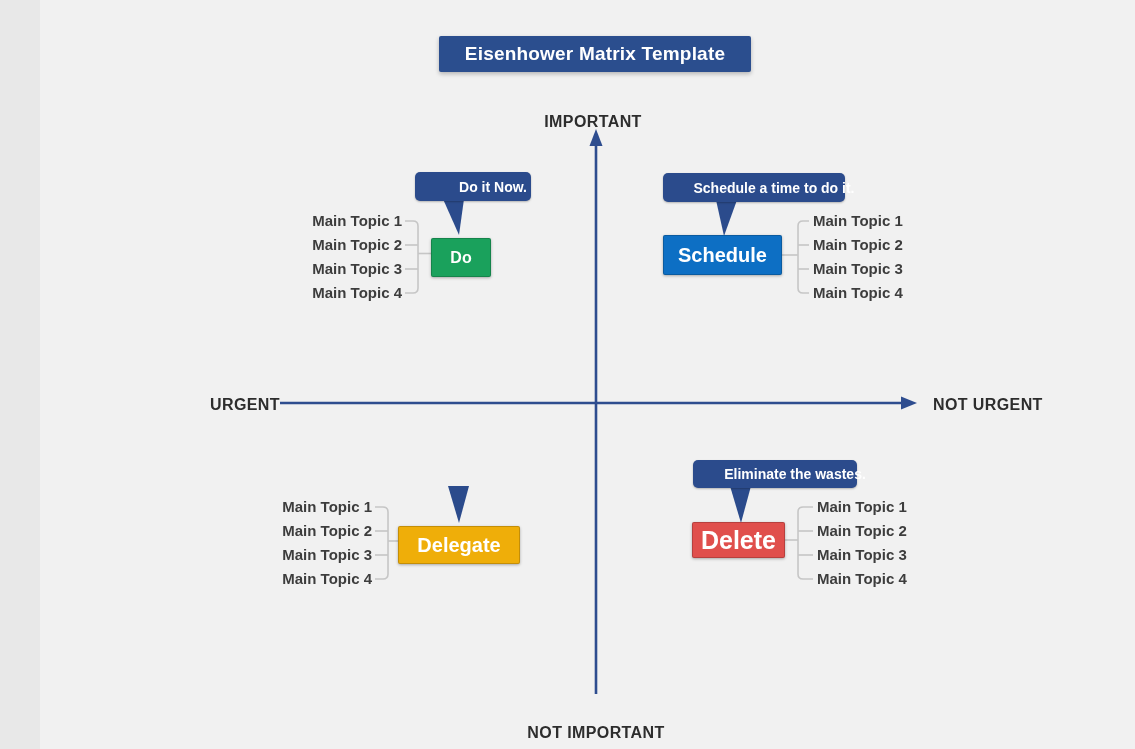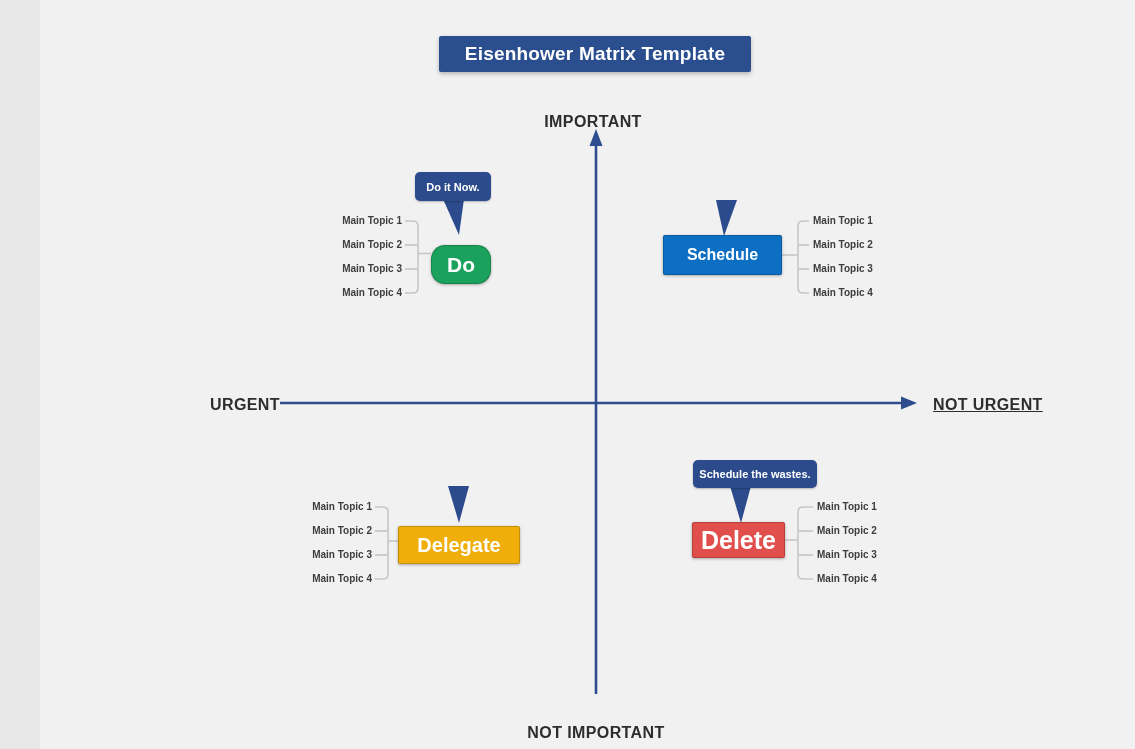--- a/index.html
+++ b/index.html
@@ -28,38 +28,38 @@
     letter-spacing:.4px; white-space:nowrap;
   }
   .axis-label.centered { transform:translateX(-50%); }
 
   .node {
     position:absolute; display:flex; align-items:center; justify-content:center;
     color:#fff; font-weight:bold; border-radius:2px;
     border:1px solid rgba(0,0,0,.18); box-sizing:border-box;
     box-shadow:0 1px 3px rgba(0,0,0,.3);
   }
-  .node-do       { left:391px; top:245px; width:60px;  height:39px; background:var(--do,#1aa15c);       font-size:21px;border-radius:14px; }
-  .node-schedule { left:623px; top:235px; width:119px; height:40px; background:var(--schedule,#0d6fc4); font-size:16px; }
+  .node-do       { left:391px; top:238px; width:60px;  height:39px; background:var(--do,#1aa15c);       font-size:16px; }
+  .node-schedule { left:623px; top:235px; width:119px; height:40px; background:var(--schedule,#0d6fc4); font-size:20px; }
   .node-delegate { left:358px; top:526px; width:122px; height:38px; background:var(--delegate,#efae09); font-size:20px; }
   .node-delete   { left:652px; top:522px; width:93px;  height:36px; background:var(--delete,#e04f4c);   font-size:25px; }
 
   .callout {
     position:absolute; display:flex; align-items:center; justify-content:center;
     background:var(--callout,#2b4b8c); color:#fff;
-    font-size:11px; font-weight:bold; white-space:nowrap;
-    border-radius:5px; box-shadow:0 1px 2px rgba(0,0,0,.25);
+    font-size:14px; font-weight:bold; white-space:nowrap;
+    border-radius:5px; box-shadow:0 1px 2px rgba(0,0,0,.25);padding-left:40px;
   }
   .callout-do       { left:375px; top:172px; width:76px;  height:29px; }
   .callout-schedule { left:623px; top:173px; width:142px; height:29px; }
   .callout-delegate { left:347px; top:460px; width:128px; height:28px; }
   .callout-delete   { left:653px; top:460px; width:124px; height:28px; }
 
   .topic {
-    position:absolute; font-size:10px; font-weight:bold; color:#3d3d3d;
+    position:absolute; font-size:15px; font-weight:bold; color:#3d3d3d;
     white-space:nowrap; transform:translateY(-50%); line-height:14px;
   }
   .topic.anchor-right { text-align:right; }
 </style>
 </head>
 <body>
 
 <div class="canvas">
 
   <svg class="overlay" viewBox="0 0 1135 749">
@@ -106,41 +106,42 @@
     <polygon class="tail" points="676,200 697,200 684,236"></polygon>
     <polygon class="tail" points="408,486 429,486 419,523"></polygon>
     <polygon class="tail" points="690,486 711,486 701,523"></polygon>
   </svg>
 
   <div class="title-box">Eisenhower Matrix Template</div>
 
   <div class="axis-label centered" style="left:553px; top:113px;">IMPORTANT</div>
   <div class="axis-label centered" style="left:556px; top:724px;">NOT IMPORTANT</div>
   <div class="axis-label" style="left:170px; top:396px;">URGENT</div>
-  <div class="axis-label" style="left:893px; top:396px;text-decoration:underline;">NOT URGENT</div>
+  <div class="axis-label" style="left:893px; top:396px;">NOT URGENT</div>
 
   <div class="callout callout-do">Do it Now.</div>
   <div class="node node-do">Do</div>
   <div class="topic anchor-right" style="right:773px; top:221px;">Main Topic 1</div>
   <div class="topic anchor-right" style="right:773px; top:245px;">Main Topic 2</div>
   <div class="topic anchor-right" style="right:773px; top:269px;">Main Topic 3</div>
   <div class="topic anchor-right" style="right:773px; top:293px;">Main Topic 4</div>
 
+  <div class="callout callout-schedule">Schedule a time to do it.</div>
   <div class="node node-schedule">Schedule</div>
   <div class="topic" style="left:773px; top:221px;">Main Topic 1</div>
   <div class="topic" style="left:773px; top:245px;">Main Topic 2</div>
   <div class="topic" style="left:773px; top:269px;">Main Topic 3</div>
   <div class="topic" style="left:773px; top:293px;">Main Topic 4</div>
 
   <div class="node node-delegate">Delegate</div>
   <div class="topic anchor-right" style="right:803px; top:507px;">Main Topic 1</div>
   <div class="topic anchor-right" style="right:803px; top:531px;">Main Topic 2</div>
   <div class="topic anchor-right" style="right:803px; top:555px;">Main Topic 3</div>
   <div class="topic anchor-right" style="right:803px; top:579px;">Main Topic 4</div>
 
-  <div class="callout callout-delete">Schedule the wastes.</div>
+  <div class="callout callout-delete">Eliminate the wastes.</div>
   <div class="node node-delete">Delete</div>
   <div class="topic" style="left:777px; top:507px;">Main Topic 1</div>
   <div class="topic" style="left:777px; top:531px;">Main Topic 2</div>
   <div class="topic" style="left:777px; top:555px;">Main Topic 3</div>
   <div class="topic" style="left:777px; top:579px;">Main Topic 4</div>
 
 </div>
 
 </body></html>

